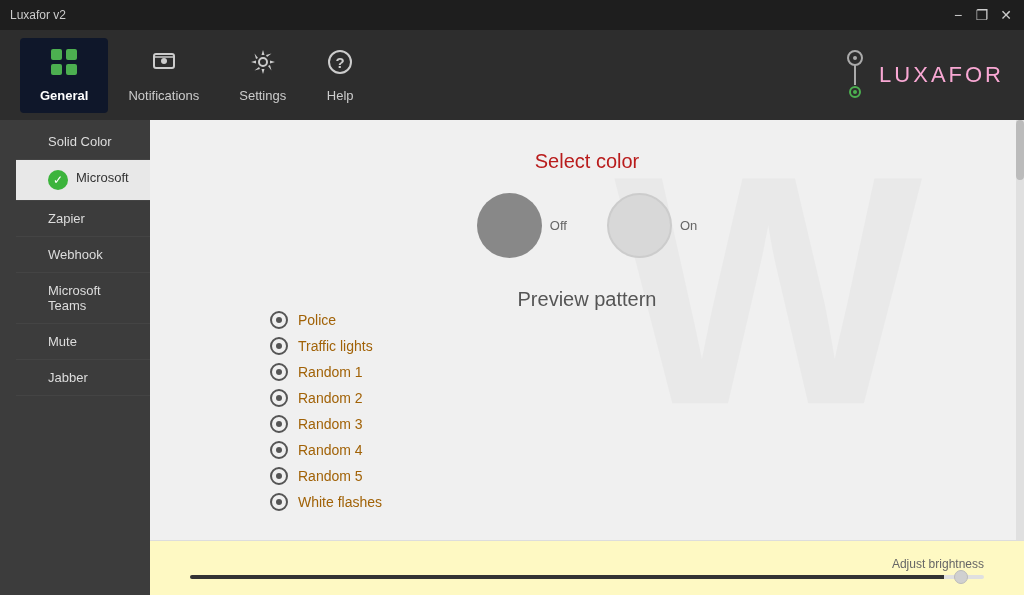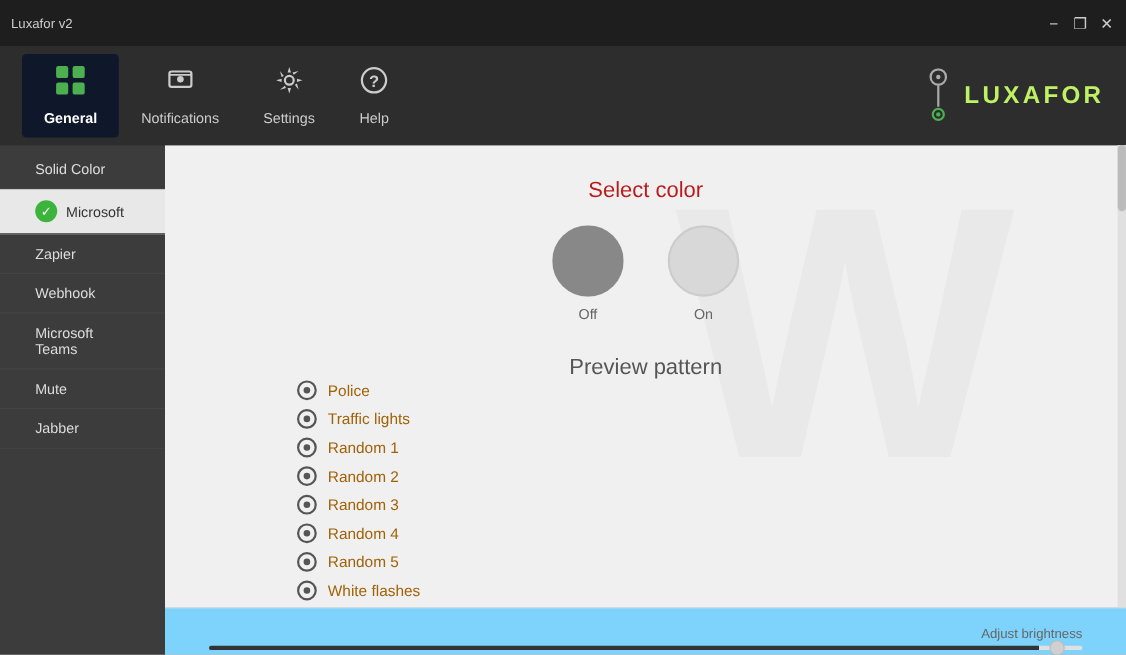--- a/index.html
+++ b/index.html
@@ -6,21 +6,21 @@
     body {
       width: 1024px;
       height: 595px;
       overflow: hidden;
       font-family: 'Segoe UI', Arial, sans-serif;
       background: #2d2d2d;
     }
 
     
     .title-bar {
-      height: 42px;
+      height: 30px;
       background: #1e1e1e;
       display: flex;
       align-items: center;
       justify-content: space-between;
       padding: 0 10px;
       user-select: none;
     }
     .title-bar-title {
       color: #ccc;
       font-size: 12px;
@@ -79,23 +79,23 @@
       color: #fff;
       font-weight: bold;
     }
     .luxafor-logo {
       margin-left: auto;
       display: flex;
       align-items: center;
       gap: 4px;
     }
     .logo-text {
-      color: #bef264;
+      color: #f9a8d4;
       font-size: 22px;
-      font-weight: 700;
+      font-weight: 400;
       letter-spacing: 3px;
     }
     .logo-icon {
       display: flex;
       flex-direction: column;
       align-items: center;
     }
 
     
     .content-area {
@@ -112,24 +112,25 @@
       flex-direction: column;
       padding: 4px 0;
       overflow-y: auto;
     }
     .sidebar-item {
       padding: 10px 32px;
       color: #ddd;
       font-size: 13px;
       cursor: pointer;
       display: flex;
-      align-items: center;
+      align-items: flex-start;
       gap: 8px;
       position: relative;
       border-bottom: 1px solid #444;
+      margin-left: 16px;
     }
     .sidebar-item.active {
       background: #e8e8e8;
       color: #333;
     }
     .sidebar-item.active .check-icon {
       display: flex;
     }
     .check-icon {
       display: none;
@@ -188,21 +189,21 @@
 
     
     .color-selector {
       display: flex;
       justify-content: center;
       gap: 40px;
       margin-bottom: 30px;
     }
     .color-option {
       display: flex;
-      flex-direction: column;
+      flex-direction: row;
       align-items: center;
       gap: 8px;
     }
     .color-circle {
       width: 65px;
       height: 65px;
       border-radius: 50%;
       cursor: pointer;
       border: 2px solid transparent;
     }
@@ -257,21 +258,21 @@
     .radio-inner {
       width: 6px;
       height: 6px;
       background: #555;
       border-radius: 50%;
     }
 
     
     .bottom-bar {
       height: 55px;
-      background: #7dd3fc;
+      background: #fef9c3;
       border-top: 1px solid #ddd;
       display: flex;
       flex-direction: column;
       align-items: center;
       justify-content: center;
       gap: 4px;
       padding: 0 40px;
     }
     .brightness-label {
       font-size: 12px;

